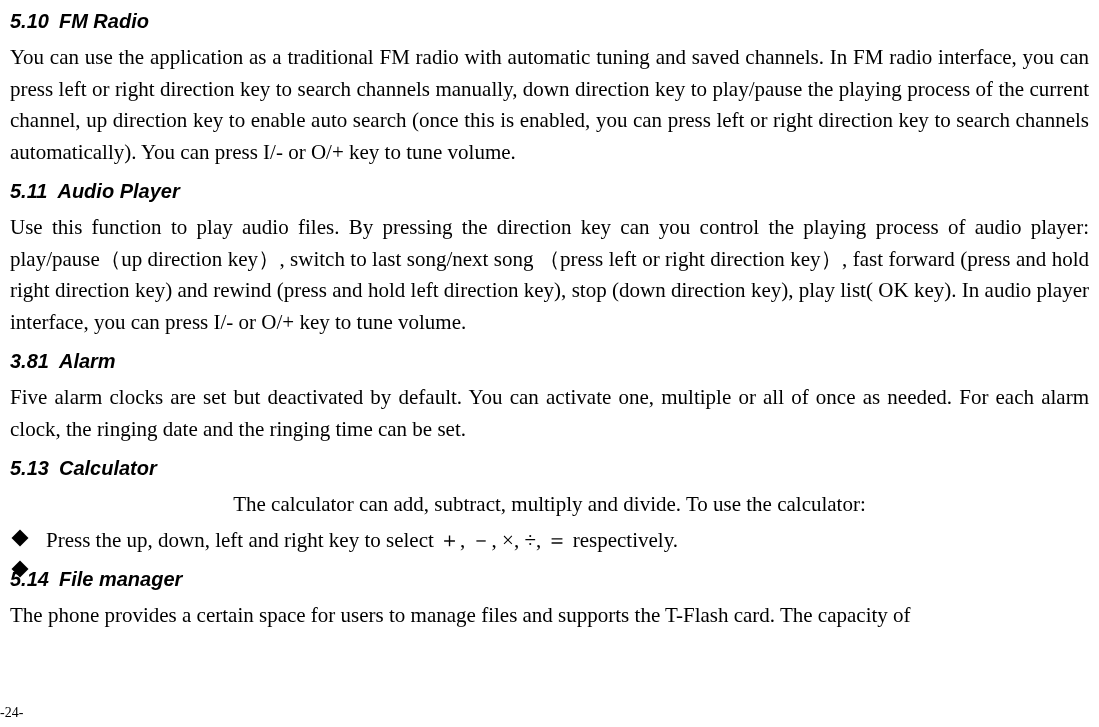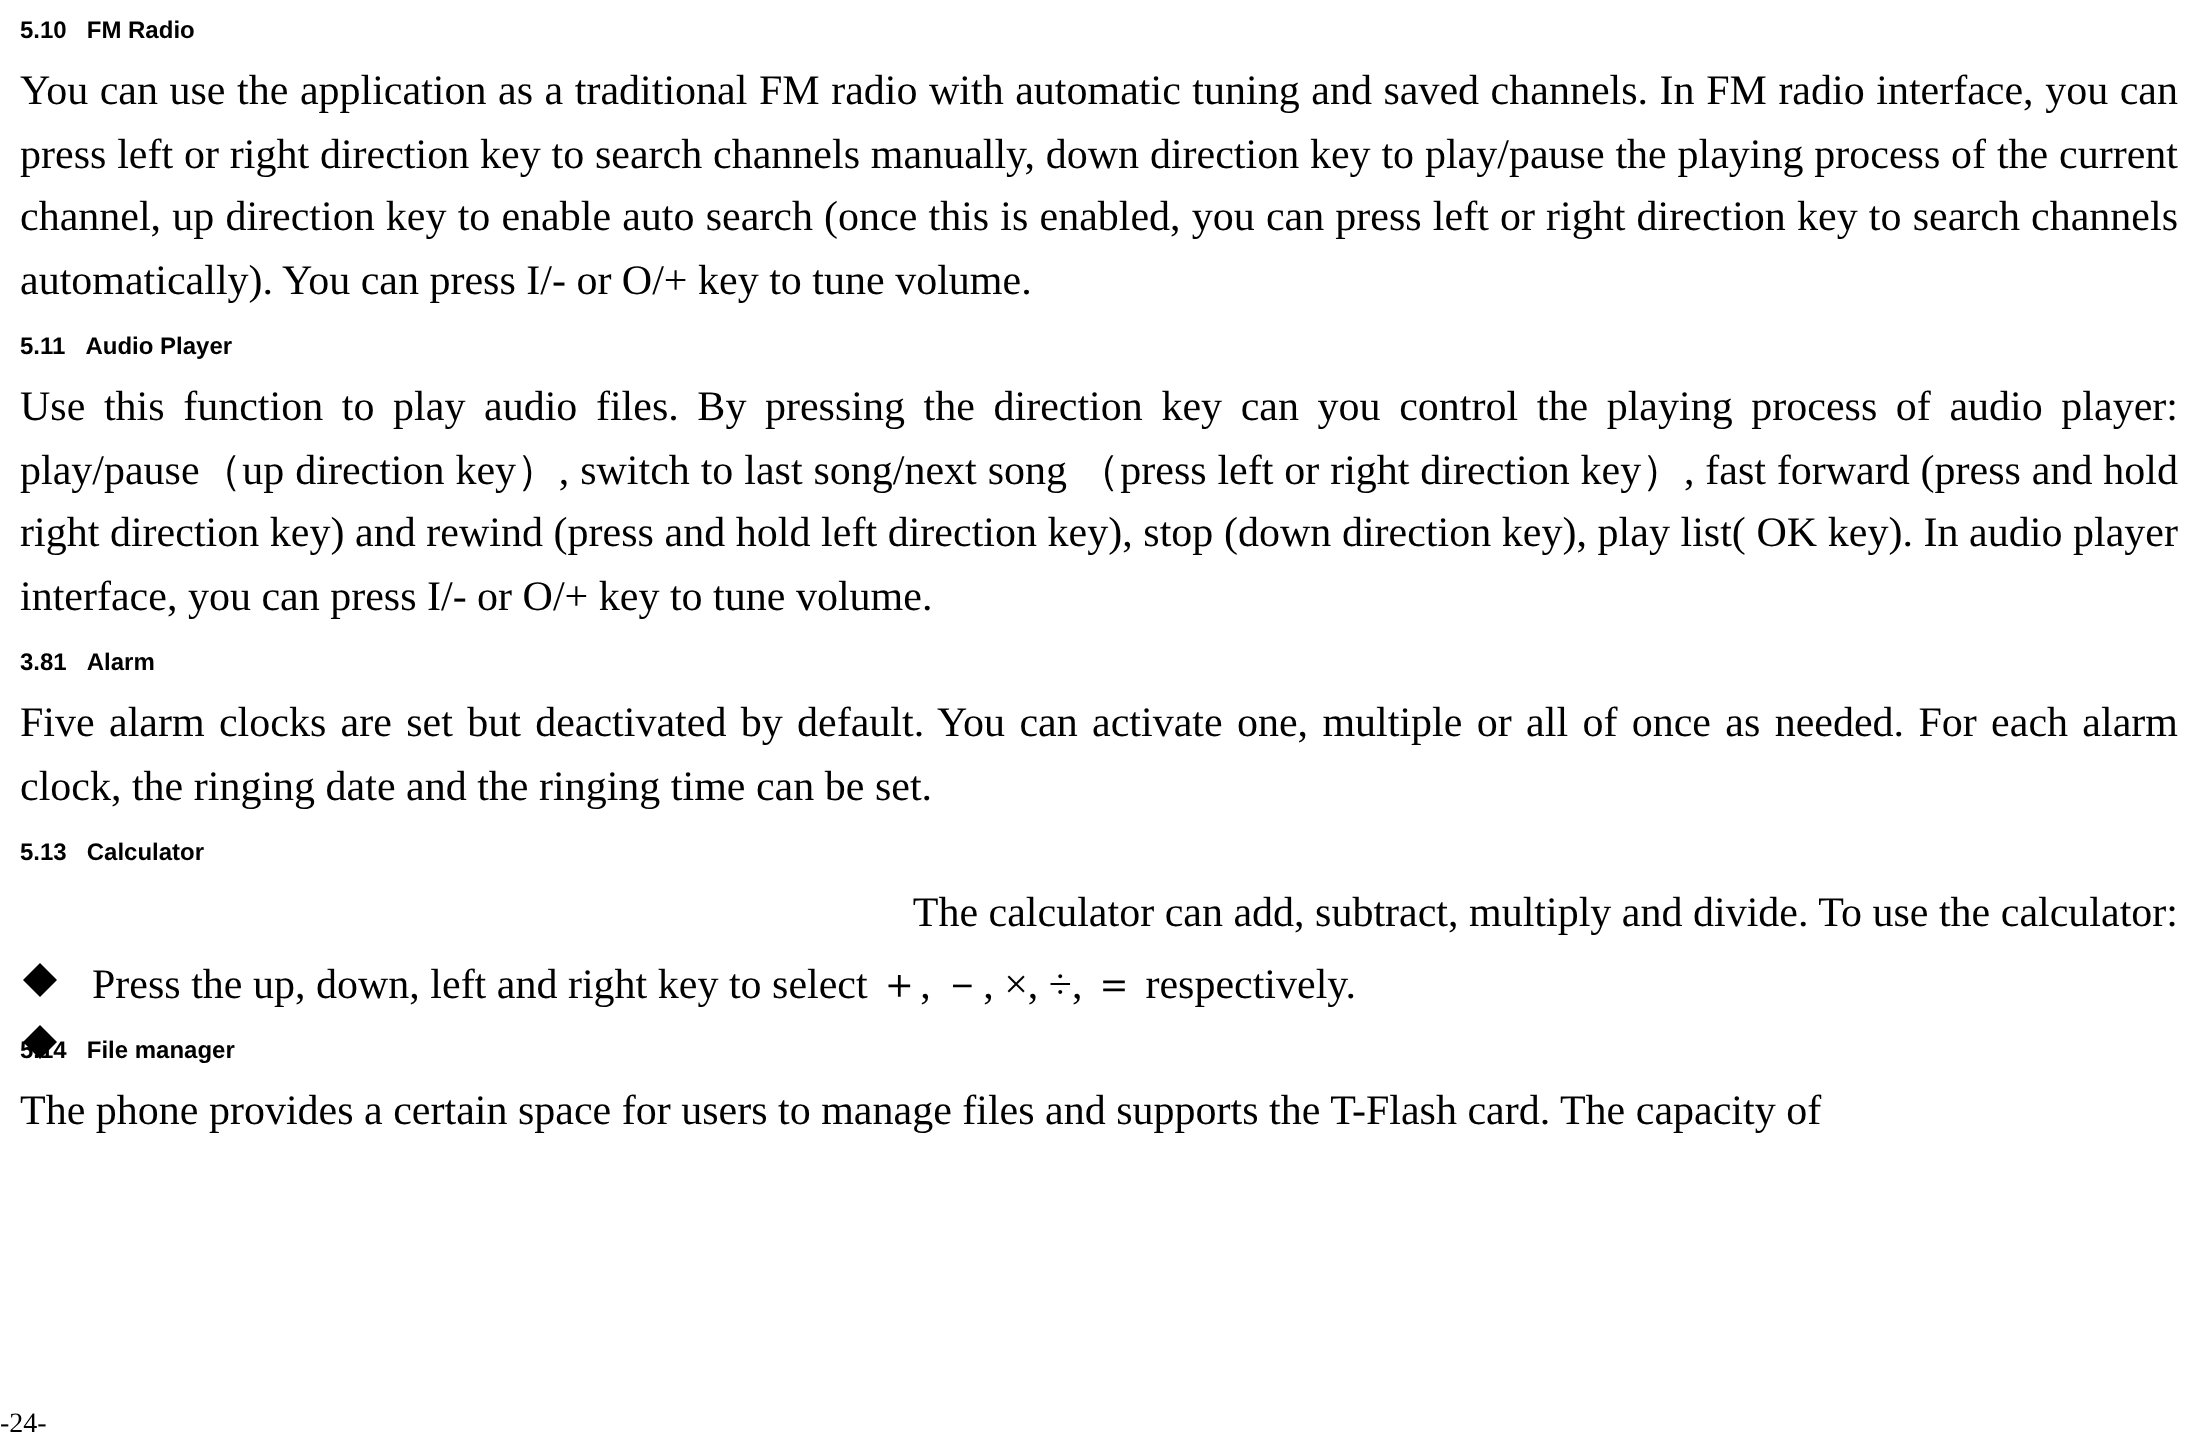--- a/index.html
+++ b/index.html
@@ -14,23 +14,24 @@
       color: #000;
       background: #fff;
       width: 1099px;
       height: 727px;
       padding: 6px 10px 0 10px;
       position: relative;
     }
     .heading {
       font-family: Arial, Helvetica, sans-serif;
       font-weight: bold;
-      font-size: 12px;
+      font-size: 20px;
       margin-top: 8px;
       margin-bottom: 6px;
+      font-style: italic;
     }
     .heading-first {
       margin-top: 0;
     }
     .heading .num {
       display: inline-block;
       margin-right: 10px;
     }
     .para {
       text-align: justify;
@@ -78,21 +79,21 @@
 <p class="para">Use this function to play audio files. By pressing the direction key can you control the playing process of audio player: play/pause（up direction key）, switch to last song/next song （press left or right direction key）, fast forward (press and hold right direction key) and rewind (press and hold left direction key), stop (down direction key), play list( OK key). In audio player interface, you can press I/- or O/+ key to tune volume.</p>
 
 <div class="heading">
   <span class="num">3.81</span><span>Alarm</span>
 </div>
 <p class="para">Five alarm clocks are set but deactivated by default. You can activate one, multiple or all of once as needed. For each alarm clock, the ringing date and the ringing time can be set.</p>
 
 <div class="heading">
   <span class="num">5.13</span><span>Calculator</span>
 </div>
-<p class="para" style="text-align:right;">The calculator can add, subtract, multiply and divide. To use the calculator:</p>
+<p class="para" style="text-align:center;">The calculator can add, subtract, multiply and divide. To use the calculator:</p>
 <ul class="bullets">
   <li><span class="diamond"></span><span>Press the up, down, left and right key to select ＋, －, ×, ÷, ＝ respectively.</span></li>
   <li><span class="diamond"></span></li>
 </ul>
 
 <div class="heading">
   <span class="num">5.14</span><span>File manager</span>
 </div>
 <p class="para">The phone provides a certain space for users to manage files and supports the T-Flash card. The capacity of</p>
 

